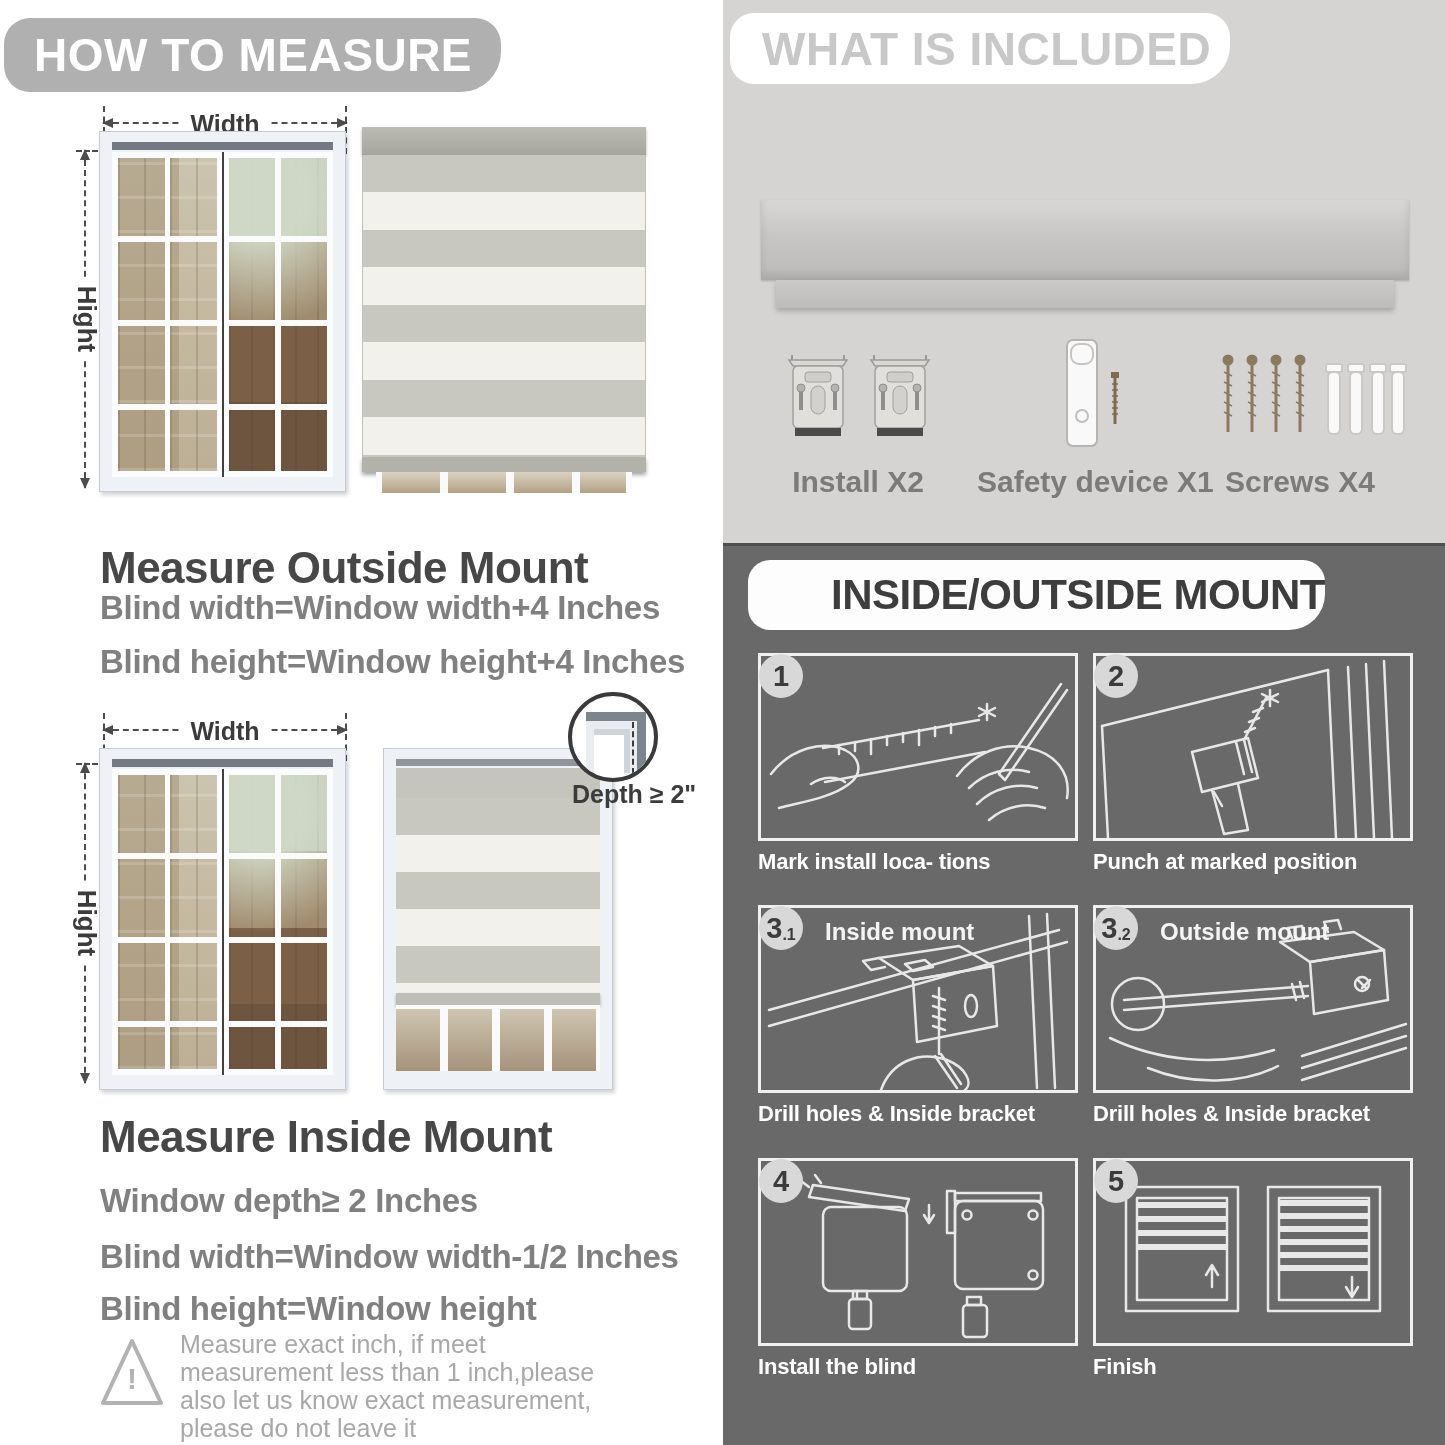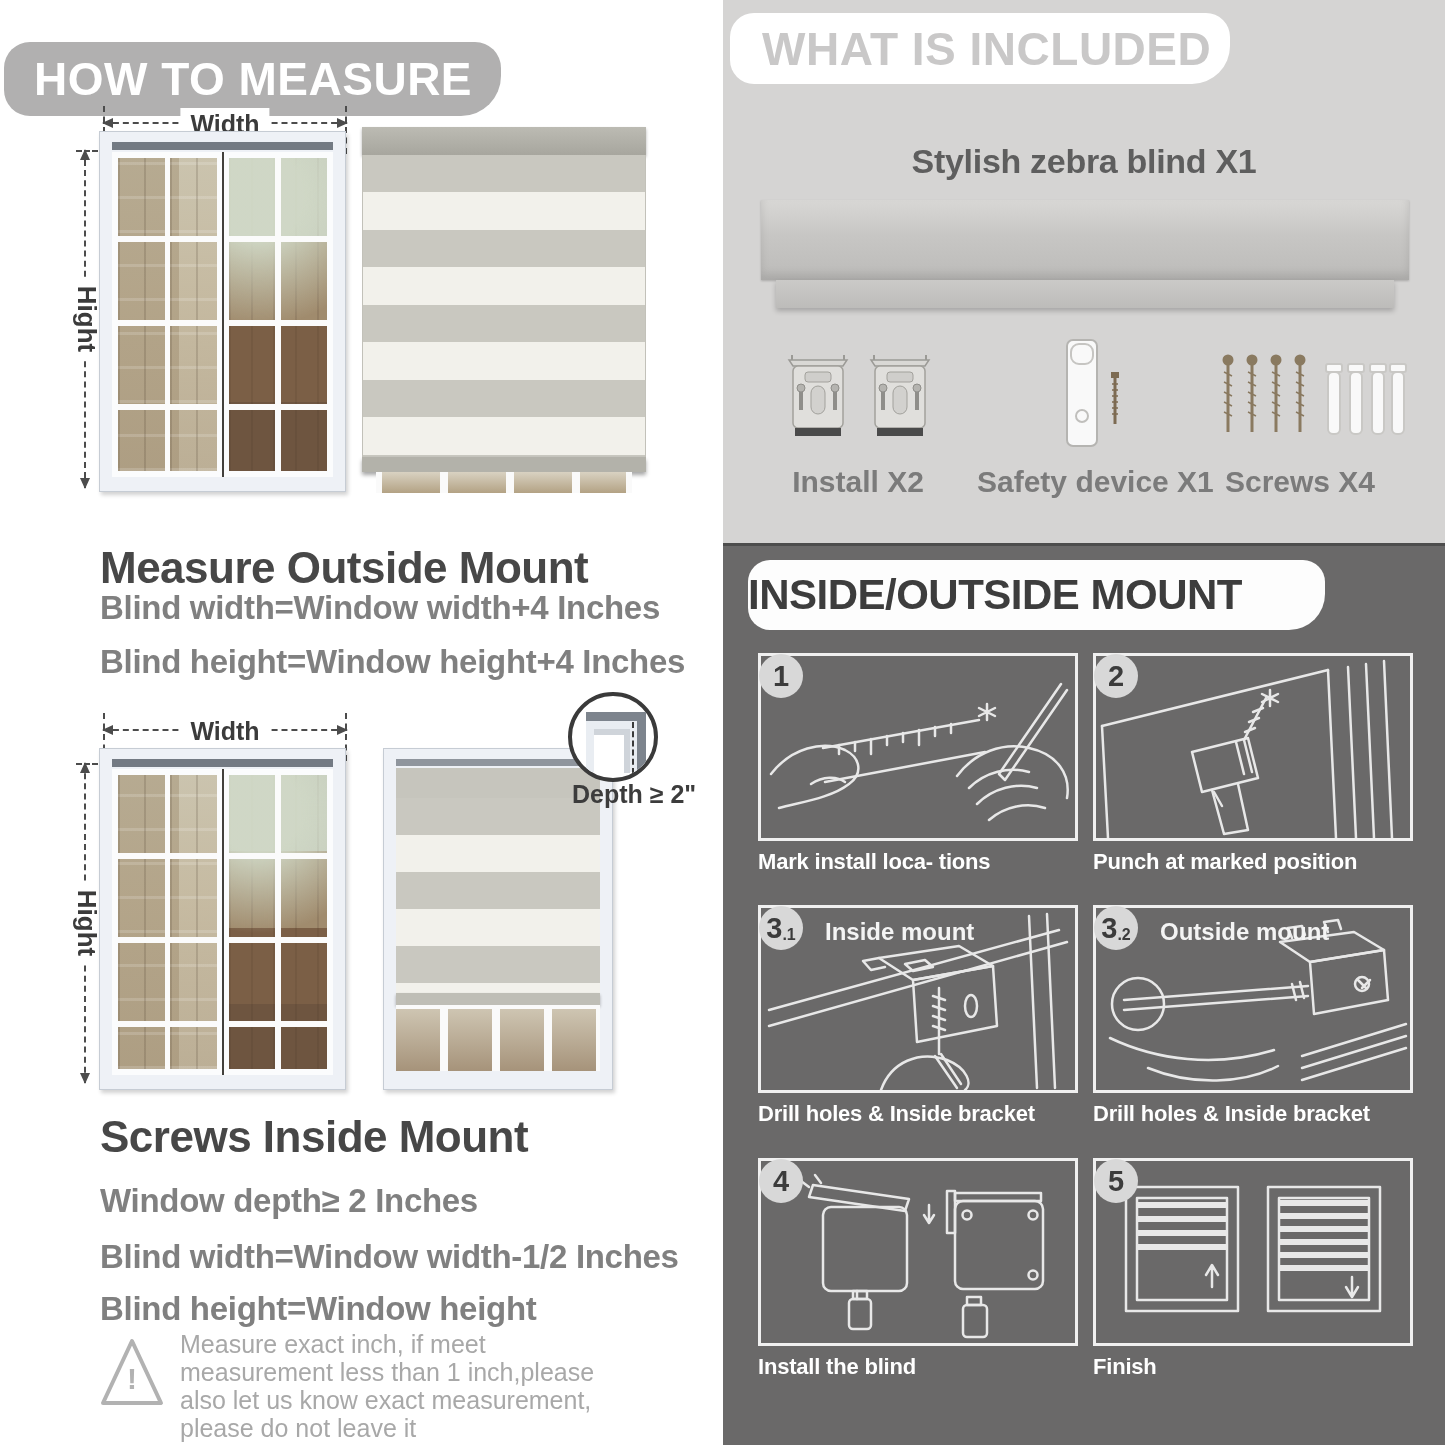--- a/index.html
+++ b/index.html
@@ -4,21 +4,21 @@
 <style>
   html,body{margin:0;padding:0;background:#fff;}
   .canvas{position:relative;width:1445px;height:1445px;background:#ffffff;
           font-family:"Liberation Sans", sans-serif;overflow:hidden;}
 
   
   .left-col{position:absolute;left:0;top:0;width:723px;height:1445px;background:#fff;}
 
   .howto-banner{position:absolute;left:4px;top:18px;width:497px;height:74px;
     background:#b1b0b0;border-radius:26px 26px 40px 26px;display:flex;align-items:center;
-    padding-left:30px;box-sizing:border-box;color:#ffffff;font-weight:bold;font-size:46px;letter-spacing:.5px;margin-top:24px;}
+    padding-left:30px;box-sizing:border-box;color:#ffffff;font-weight:bold;font-size:46px;letter-spacing:.5px;}
 
   
   .meas-w{position:absolute;height:0;border-top:2px dashed #4c4c4c;}
   .meas-w .arr{position:absolute;top:-6px;width:0;height:0;border-top:5px solid transparent;border-bottom:5px solid transparent;}
   .meas-w .arr.l{left:-1px;border-right:11px solid #4c4c4c;}
   .meas-w .arr.r{right:-1px;border-left:11px solid #4c4c4c;}
   .meas-w .lbl{position:absolute;left:50%;top:-16px;transform:translateX(-50%);
     background:#fff;padding:0 10px;font-size:25px;font-weight:bold;color:#3b3b3b;line-height:32px;}
   .meas-w .tick{position:absolute;top:-18px;height:48px;width:0;border-left:2px dashed #4c4c4c;}
   .meas-w .tick.l{left:0;} .meas-w .tick.r{right:0;}
@@ -102,21 +102,21 @@
     background:linear-gradient(180deg,#d8d7d5 0%,#c7c6c4 45%,#bcbbb9 100%);
     box-shadow:inset 0 -6px 8px rgba(0,0,0,.10), 0 1px 2px rgba(0,0,0,.2);}
   .bar-lip{position:absolute;left:53px;top:280px;width:618px;height:28px;
     background:linear-gradient(180deg,#cbcac8,#bdbcba);box-shadow:0 3px 5px rgba(0,0,0,.22);}
   .item-icon{position:absolute;}
   .item-label{position:absolute;top:465px;font-size:30px;font-weight:bold;color:#7b7b7b;text-align:center;white-space:nowrap;}
 
   .mount{position:absolute;left:0;top:543px;width:722px;height:902px;background:#6a6969;border-top:3px solid #4d4d4d;box-sizing:border-box;}
   .mount-banner{position:absolute;left:25px;top:14px;width:577px;height:70px;background:#fdfdfd;
     border-radius:22px 22px 36px 22px;display:flex;align-items:center;box-sizing:border-box;
-    color:#3d3d3d;font-weight:bold;font-size:42px;letter-spacing:-0.5px;}
+    color:#3d3d3d;font-weight:bold;font-size:42px;letter-spacing:-0.5px;justify-content:flex-end;}
 
   .step{position:absolute;width:320px;}
   .step .panel{position:relative;width:320px;height:188px;border:3px solid #f0f0f0;box-sizing:border-box;background:#6a6969;}
   .step .art{position:absolute;inset:0;width:100%;height:100%;}
   .badge{position:absolute;top:-2px;left:-2px;min-width:44px;height:44px;padding:0 5px;border-radius:50%;
     background:#d8d8d8;color:#3c3c3c;display:flex;align-items:center;justify-content:center;
     font-weight:bold;font-size:29px;box-sizing:border-box;z-index:2;}
   .badge .sub{font-size:16px;margin-top:14px;}
   .panel-label{position:absolute;top:10px;left:64px;color:#f4f4f4;font-size:24px;font-weight:bold;z-index:2;}
   .caption{margin-top:8px;color:#ffffff;font-size:22px;font-weight:bold;white-space:nowrap;letter-spacing:-0.2px;}
@@ -217,39 +217,38 @@
       <div class="b2window"></div>
     </div>
 
     <div class="magnifier">
       <div class="mframe"></div>
       <div class="mframe2"></div>
       <div class="mdash"></div>
     </div>
     <div class="depth-lbl">Depth ≥ 2"</div>
 
-    <div class="h-measure" style="top:1112px;">Screws Inside Mount</div>
+    <div class="h-measure" style="top:1112px;">Measure Inside Mount</div>
     <div class="formula" style="top:1182px;">Window depth≥ 2 Inches</div>
     <div class="formula" style="top:1238px;">Blind width=Window width-1/2 Inches</div>
     <div class="formula" style="top:1290px;">Blind height=Window height</div>
 
     <svg class="warn-tri" viewBox="0 0 66 78">
       <path d="M33 8 L62 70 L4 70 Z" fill="none" stroke="#b2b2b2" stroke-width="4" stroke-linejoin="round"></path>
     </svg>
     <div class="warn-mark">!</div>
     <div class="warning-text">Measure exact inch, if meet measurement less than 1 inch,please also let us know exact measurement, please do not leave it</div>
   </div>
 
   <div class="right-col">
 
     <div class="included">
       <div class="included-banner">
         <span>WHAT IS INCLUDED</span>
       </div>
-      <div class="product-title">Stylish zebra blind X1</div>
       <div class="bar-main"></div>
       <div class="bar-lip"></div>
 
       <svg class="item-icon" style="left:62px;top:348px;" width="150" height="96" viewBox="0 0 150 96">
         <g>
           <path d="M4,12 h58 l-4,6 h-50 z" fill="#d9d8d5" stroke="#9b9a96" stroke-width="1.5"></path>
           <path d="M7,12 v-5 M59,12 v-5" stroke="#9b9a96" stroke-width="2"></path>
           <rect x="8" y="18" width="50" height="62" rx="5" fill="#e0dfdc" stroke="#a2a19c" stroke-width="1.5"></rect>
           <rect x="20" y="24" width="26" height="10" rx="3" fill="#cfcecb" stroke="#a2a19c"></rect>
           <rect x="26" y="38" width="14" height="28" rx="7" fill="#d2d1ce" stroke="#a2a19c"></rect>

